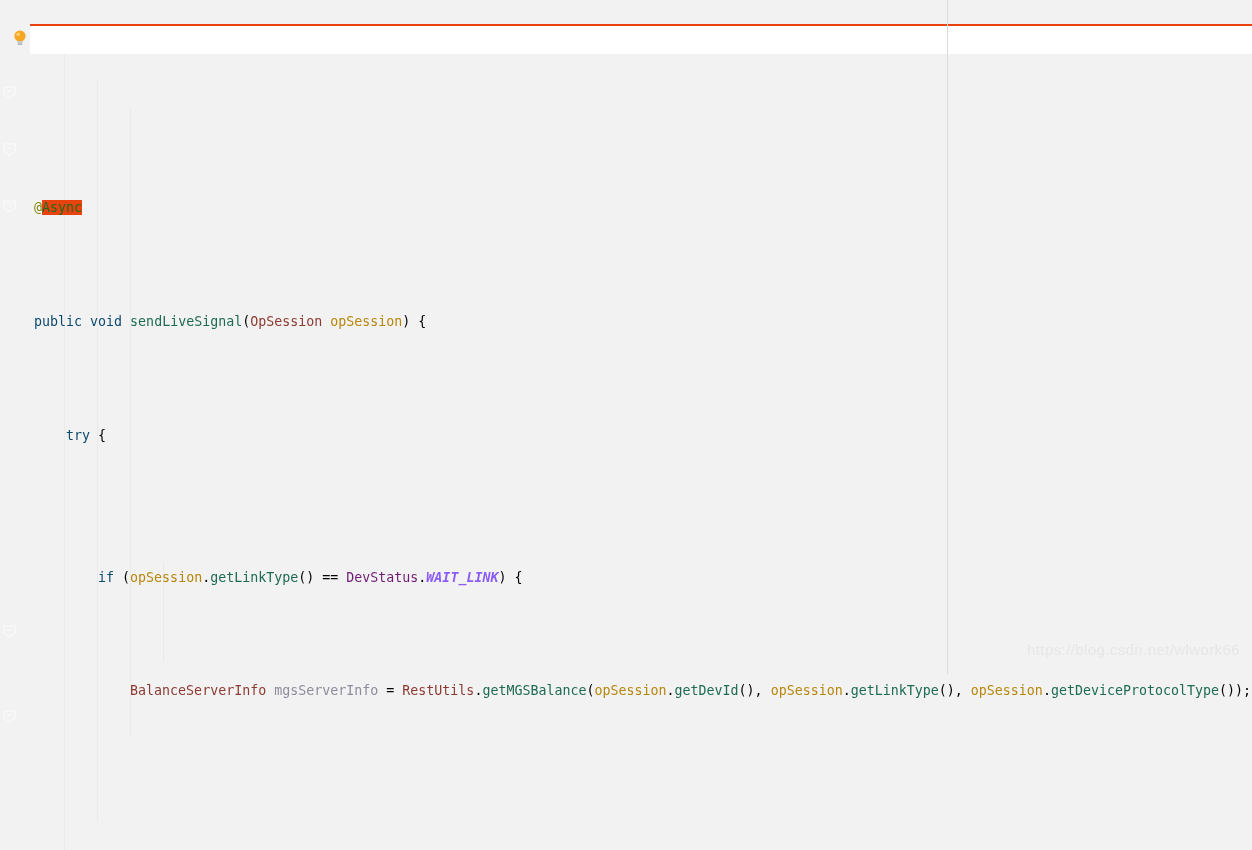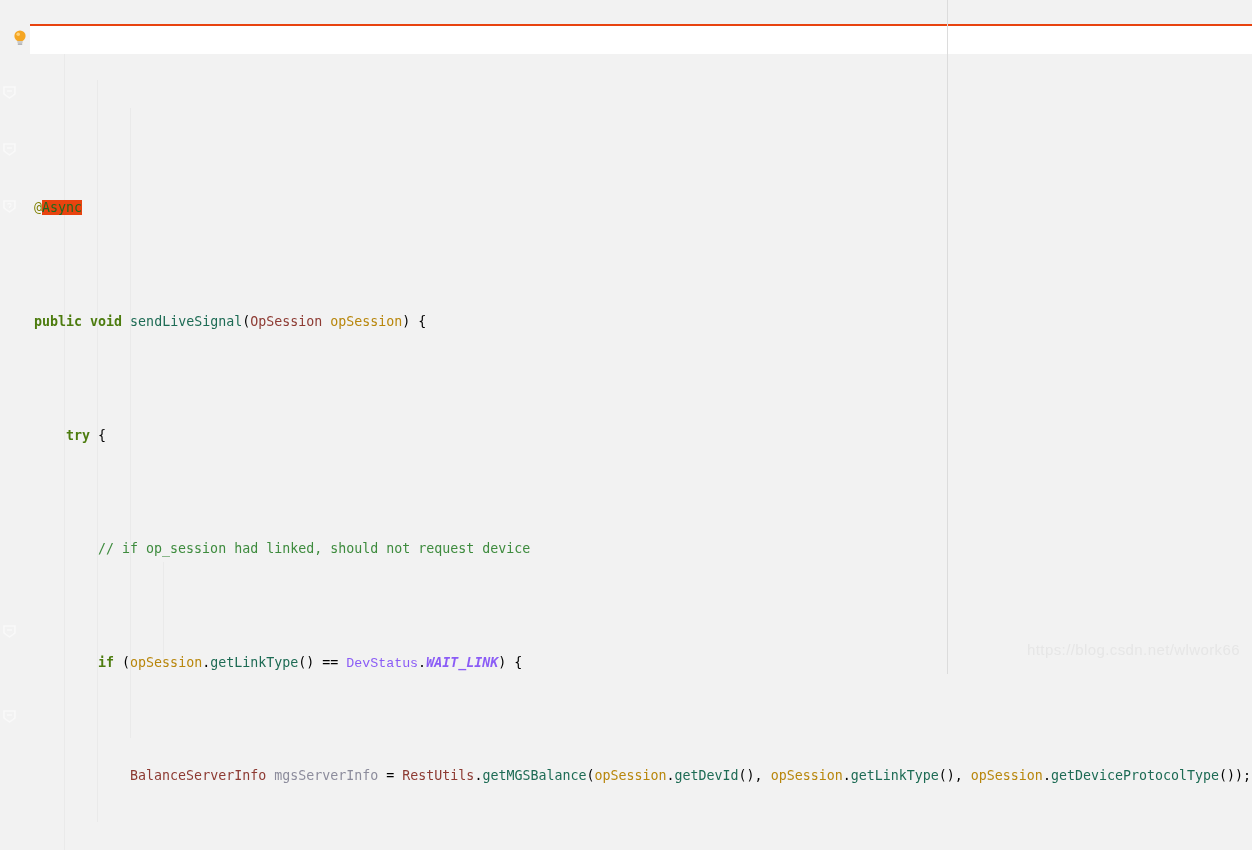--- a/index.html
+++ b/index.html
@@ -46,23 +46,23 @@
     padding-left:34px;
     white-space:pre;
     color:#000;
   }
   .line.cur{height:28.4px;}
   
   .indent-guides{position:absolute;top:52px;left:0;right:0;bottom:0;z-index:0;}
   .ig{position:absolute;width:1px;background:#eaeaea;}
 
   
-  .kw    {color:#4d7c0f;font-weight:bold;margin-top:36px;}
+  .kw    {color:#0c4a6e;font-weight:normal;margin-top:36px;}
   .cls   {color:#8d3a32;}
-  .ifc   {color:#8b5cf6;font-family:Liberation Mono, monospace;}
+  .ifc   {color:#701a75;}
   .lvar  {color:#8c8c9c;text-align:center;}
   .param {color:#b8860b;}
   .mcall {color:#1d6b54;}
   .cmt   {color:#3d8b3d;}
   .constf{color:#8b5cf6;font-style:italic;font-weight:bold;}
   .anno  {color:#808000;}
   .annoN {color:#1f6b1f;}
   .plain {color:#000000;}
 
   
@@ -135,21 +135,20 @@
   <div class="code">
 
     <div class="line" style="height:24px;line-height:24px;"></div>
 
     <div class="line cur"><span class="anno">@</span><span class="annoN sel">Async</span></div>
 
     <div class="line"><span class="kw">public</span> <span class="kw">void</span> <span class="mcall">sendLiveSignal</span><span class="plain">(</span><span class="cls">OpSession</span> <span class="param">opSession</span><span class="plain">) {</span></div>
 
     <div class="line">    <span class="kw">try</span> <span class="plain">{</span></div>
 
-    <div class="line">        <span class="cmt">// if op_session had linked, should not request device</span></div>
 
     <div class="line">        <span class="kw">if</span> <span class="plain">(</span><span class="param">opSession</span><span class="plain">.</span><span class="mcall">getLinkType</span><span class="plain">() == </span><span class="ifc">DevStatus</span><span class="plain">.</span><span class="constf">WAIT_LINK</span><span class="plain">) {</span></div>
 
     <div class="line">            <span class="cls">BalanceServerInfo</span> <span class="lvar">mgsServerInfo</span> <span class="plain">=</span> <span class="cls">RestUtils</span><span class="plain">.</span><span class="mcall">getMGSBalance</span><span class="plain">(</span><span class="param">opSession</span><span class="plain">.</span><span class="mcall">getDevId</span><span class="plain">(), </span><span class="param">opSession</span><span class="plain">.</span><span class="mcall">getLinkType</span><span class="plain">(), </span><span class="param">opSession</span><span class="plain">.</span><span class="mcall">getDeviceProtocolType</span><span class="plain">());</span></div>
 
     
 
     
 
     

